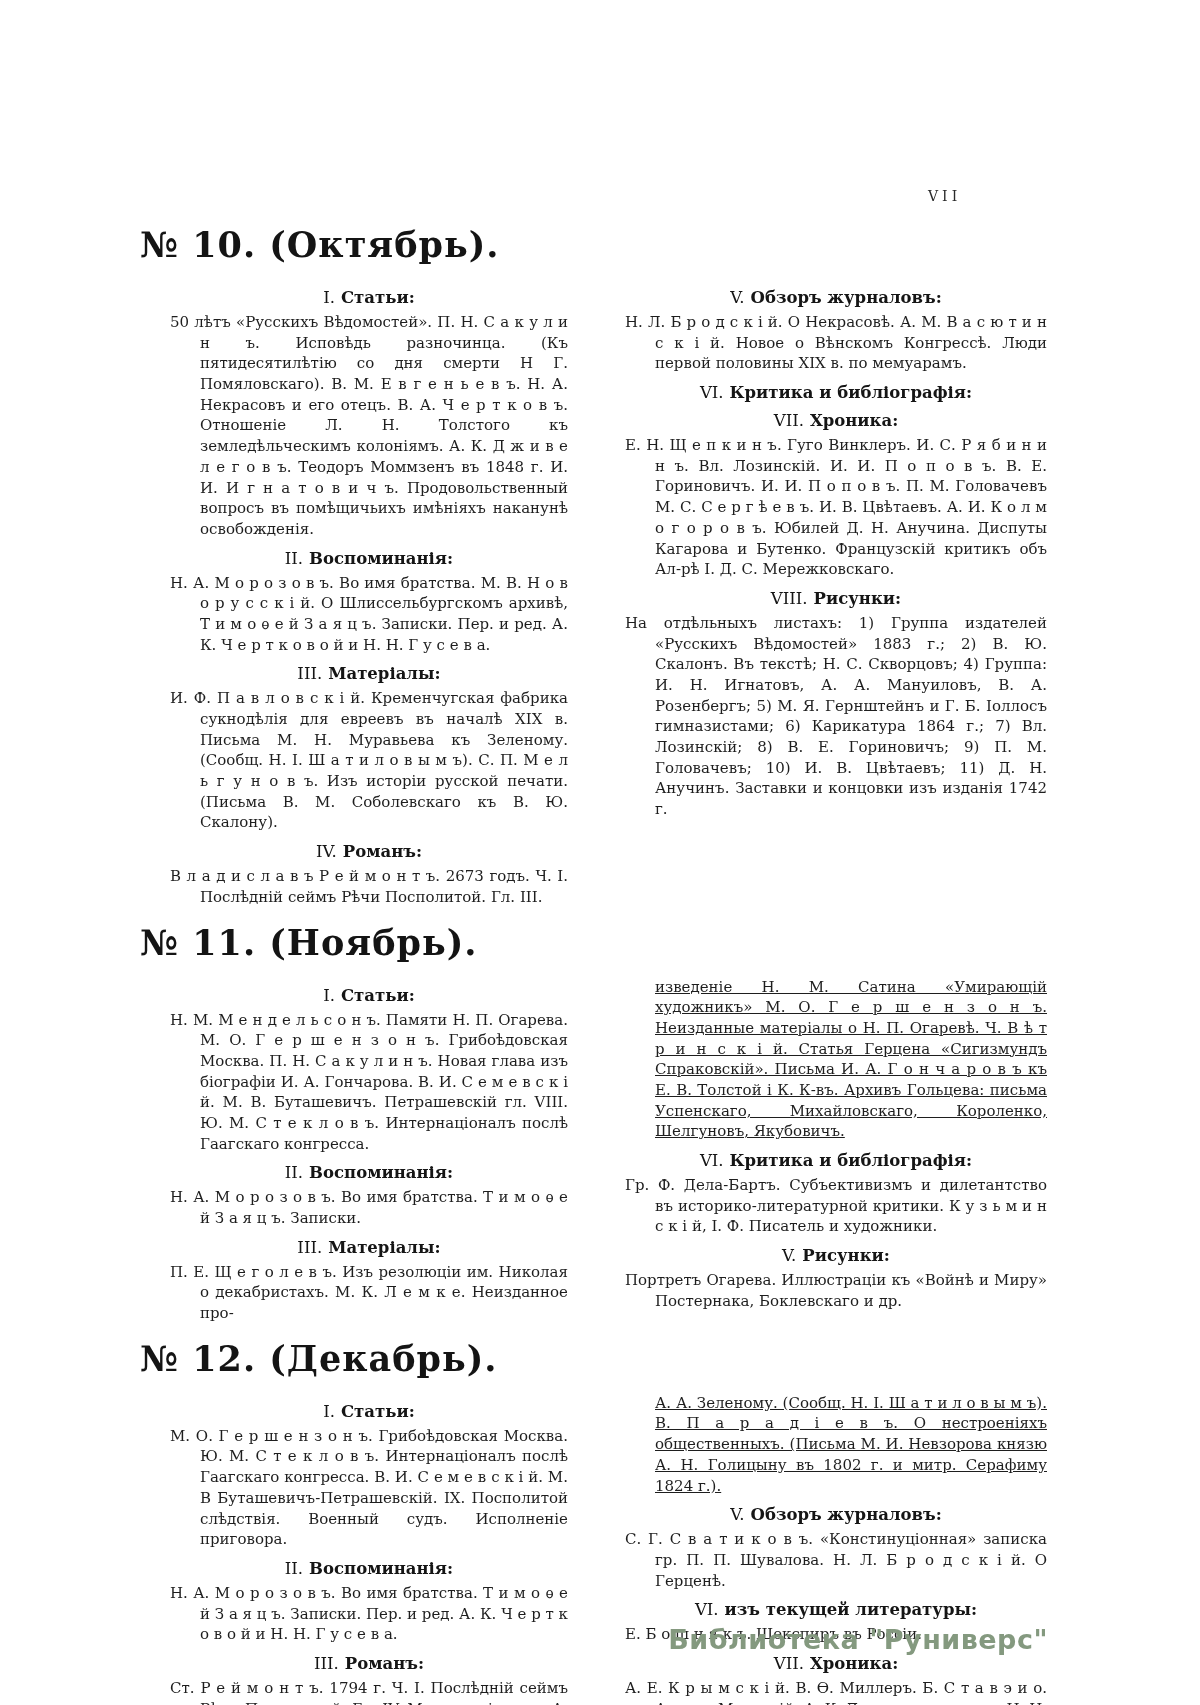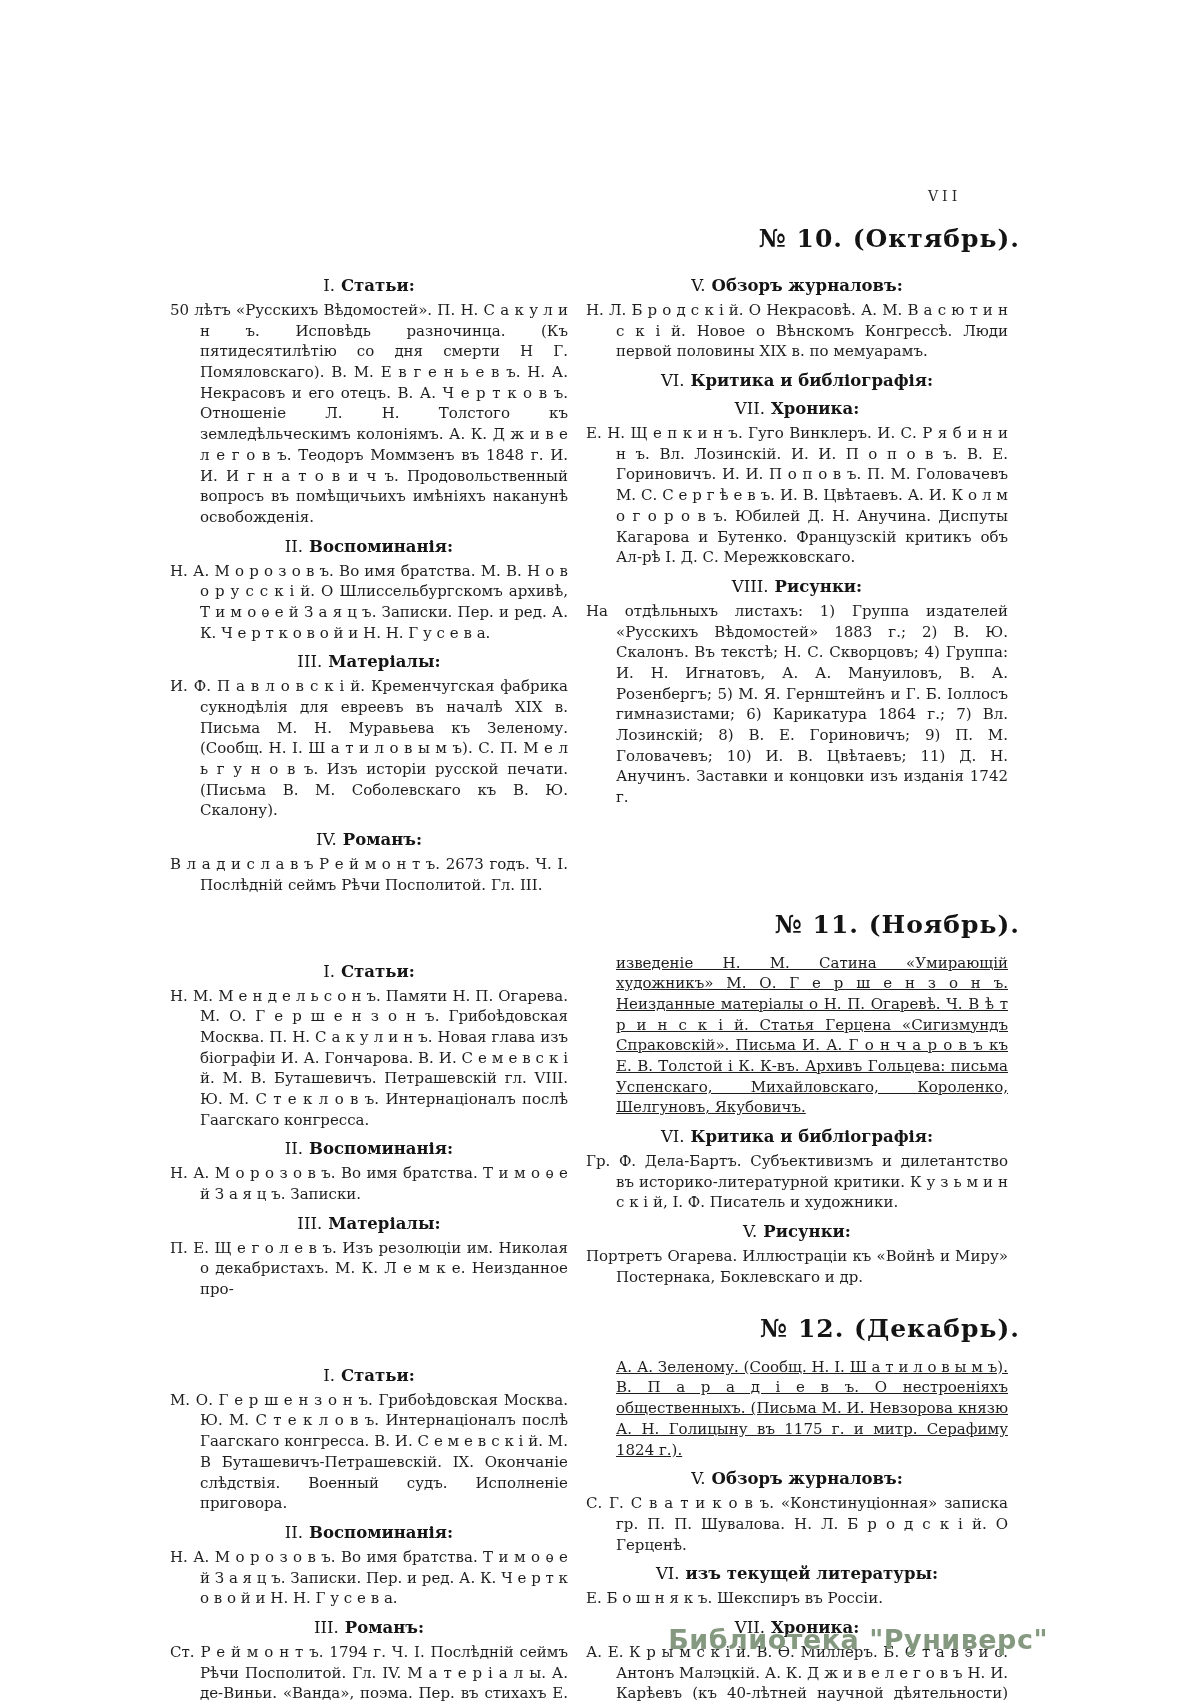--- a/index.html
+++ b/index.html
@@ -12,35 +12,35 @@
     overflow:hidden;
   }
   .page-number{
     position:absolute;top:188px;left:928px;
     font-size:14px;letter-spacing:4px;color:#2a2a2a;
   }
   .content{
     padding:224px 180px 0 170px;
   }
   .issue-title{
-    text-align:right;
-    font-size:25px;
+    text-align:left;
+    font-size:35px;
     font-weight:bold;
     letter-spacing:1px;
     margin:14px 0 14px -30px;
     color:#141414;
   }
   .issue-title:first-child{margin-top:0;}
   .columns{
     display:flex;
     gap:18px;
     align-items:flex-start;
   }
   .col-left{width:398px;flex:0 0 398px;}
-  .col-right{width:422px;flex:0 0 422px;}
+  .col-right{width:422px;flex:0 0 422px;margin-left:39px;}
   .section-heading{
     text-align:center;
     font-size:16.5px;
     margin:9px 0 5px 0;
     color:#151515;
     white-space:nowrap;
   }
   .sec-num{font-weight:normal;margin-right:6px;}
   .sec-label{font-weight:bold;}
   .entry{
@@ -151,35 +151,35 @@
       <p class="entry">Портретъ Огарева. Иллюстраціи къ «Войнѣ и Миру» Постернака, Боклевскаго и др.</p>
     </div>
   </div>
 
   <div class="issue-title">№ 12. (Декабрь).</div>
   <div class="columns">
     <div class="col-left">
       <div class="section-heading">
         <span class="sec-num">I.</span><span class="sec-label">Статьи:</span>
       </div>
-      <p class="entry">М. О. Г е р ш е н з о н ъ. Грибоѣдовская Москва. Ю. М. С т е к л о в ъ. Интернаціоналъ послѣ Гаагскаго конгресса. В. И. С е м е в с к і й. М. В Буташевичъ-Петрашевскій. IX. Окончаніе слѣдствія. Военный судъ. Исполненіе приговора.</p>
+      <p class="entry">М. О. Г е р ш е н з о н ъ. Грибоѣдовская Москва. Ю. М. С т е к л о в ъ. Интернаціоналъ послѣ Гаагскаго конгресса. В. И. С е м е в с к і й. М. В Буташевичъ-Петрашевскій. IX. Посполитой слѣдствія. Военный судъ. Исполненіе приговора.</p>
 
       <div class="section-heading">
         <span class="sec-num">II.</span><span class="sec-label">Воспоминанія:</span>
       </div>
       <p class="entry">Н. А. М о р о з о в ъ. Во имя братства. Т и м о ѳ е й  З а я ц ъ. Записки. Пер. и ред. А. К. Ч е р т к о в о й  и Н. Н. Г у с е в а.</p>
 
       <div class="section-heading">
         <span class="sec-num">III.</span><span class="sec-label">Романъ:</span>
       </div>
       <p class="entry">Ст. Р е й м о н т ъ. 1794 г. Ч. I. Послѣдній сеймъ Рѣчи Посполитой. Гл. IV. М а т е р і а л ы. А. де-Виньи. «Ванда», поэма. Пер. въ стихахъ Е. Н. В о л ч а н е ц к о й. Съ предисловіемъ С. С. Р о з а н о в а. Письма И. А. Г о н ч а р о в а  къ Е. В. Толстой (окончаніе). Когда родился Г. И. Успенскій? А. Г р о б о в ъ. Письма М. Н. Муравьева къ</p>
     </div>
 
     <div class="col-right">
-      <p class="entry cont">А. А. Зеленому. (Сообщ. Н. І. Ш а т и л о в ы м ъ). В. П а р а д і е в ъ. О нестроеніяхъ общественныхъ. (Письма М. И. Невзорова князю А. Н. Голицыну въ 1175 г. и митр. Серафиму 1824 г.).</p>
+      <p class="entry cont">А. А. Зеленому. (Сообщ. Н. І. Ш а т и л о в ы м ъ). В. П а р а д і е в ъ. О нестроеніяхъ общественныхъ. (Письма М. И. Невзорова князю А. Н. Голицыну въ 1802 г. и митр. Серафиму 1824 г.).</p>
 
       <div class="section-heading">
         <span class="sec-num">V.</span><span class="sec-label">Обзоръ журналовъ:</span>
       </div>
       <p class="entry">С. Г. С в а т и к о в ъ. «Констинуціонная» записка гр. П. П. Шувалова. Н. Л. Б р о д с к і й. О Герценѣ.</p>
 
       <div class="section-heading">
         <span class="sec-num">VI.</span><span class="sec-label">изъ текущей литературы:</span>
       </div>
       <p class="entry">Е. Б о ш н я к ъ. Шекспиръ въ Россіи.</p>

